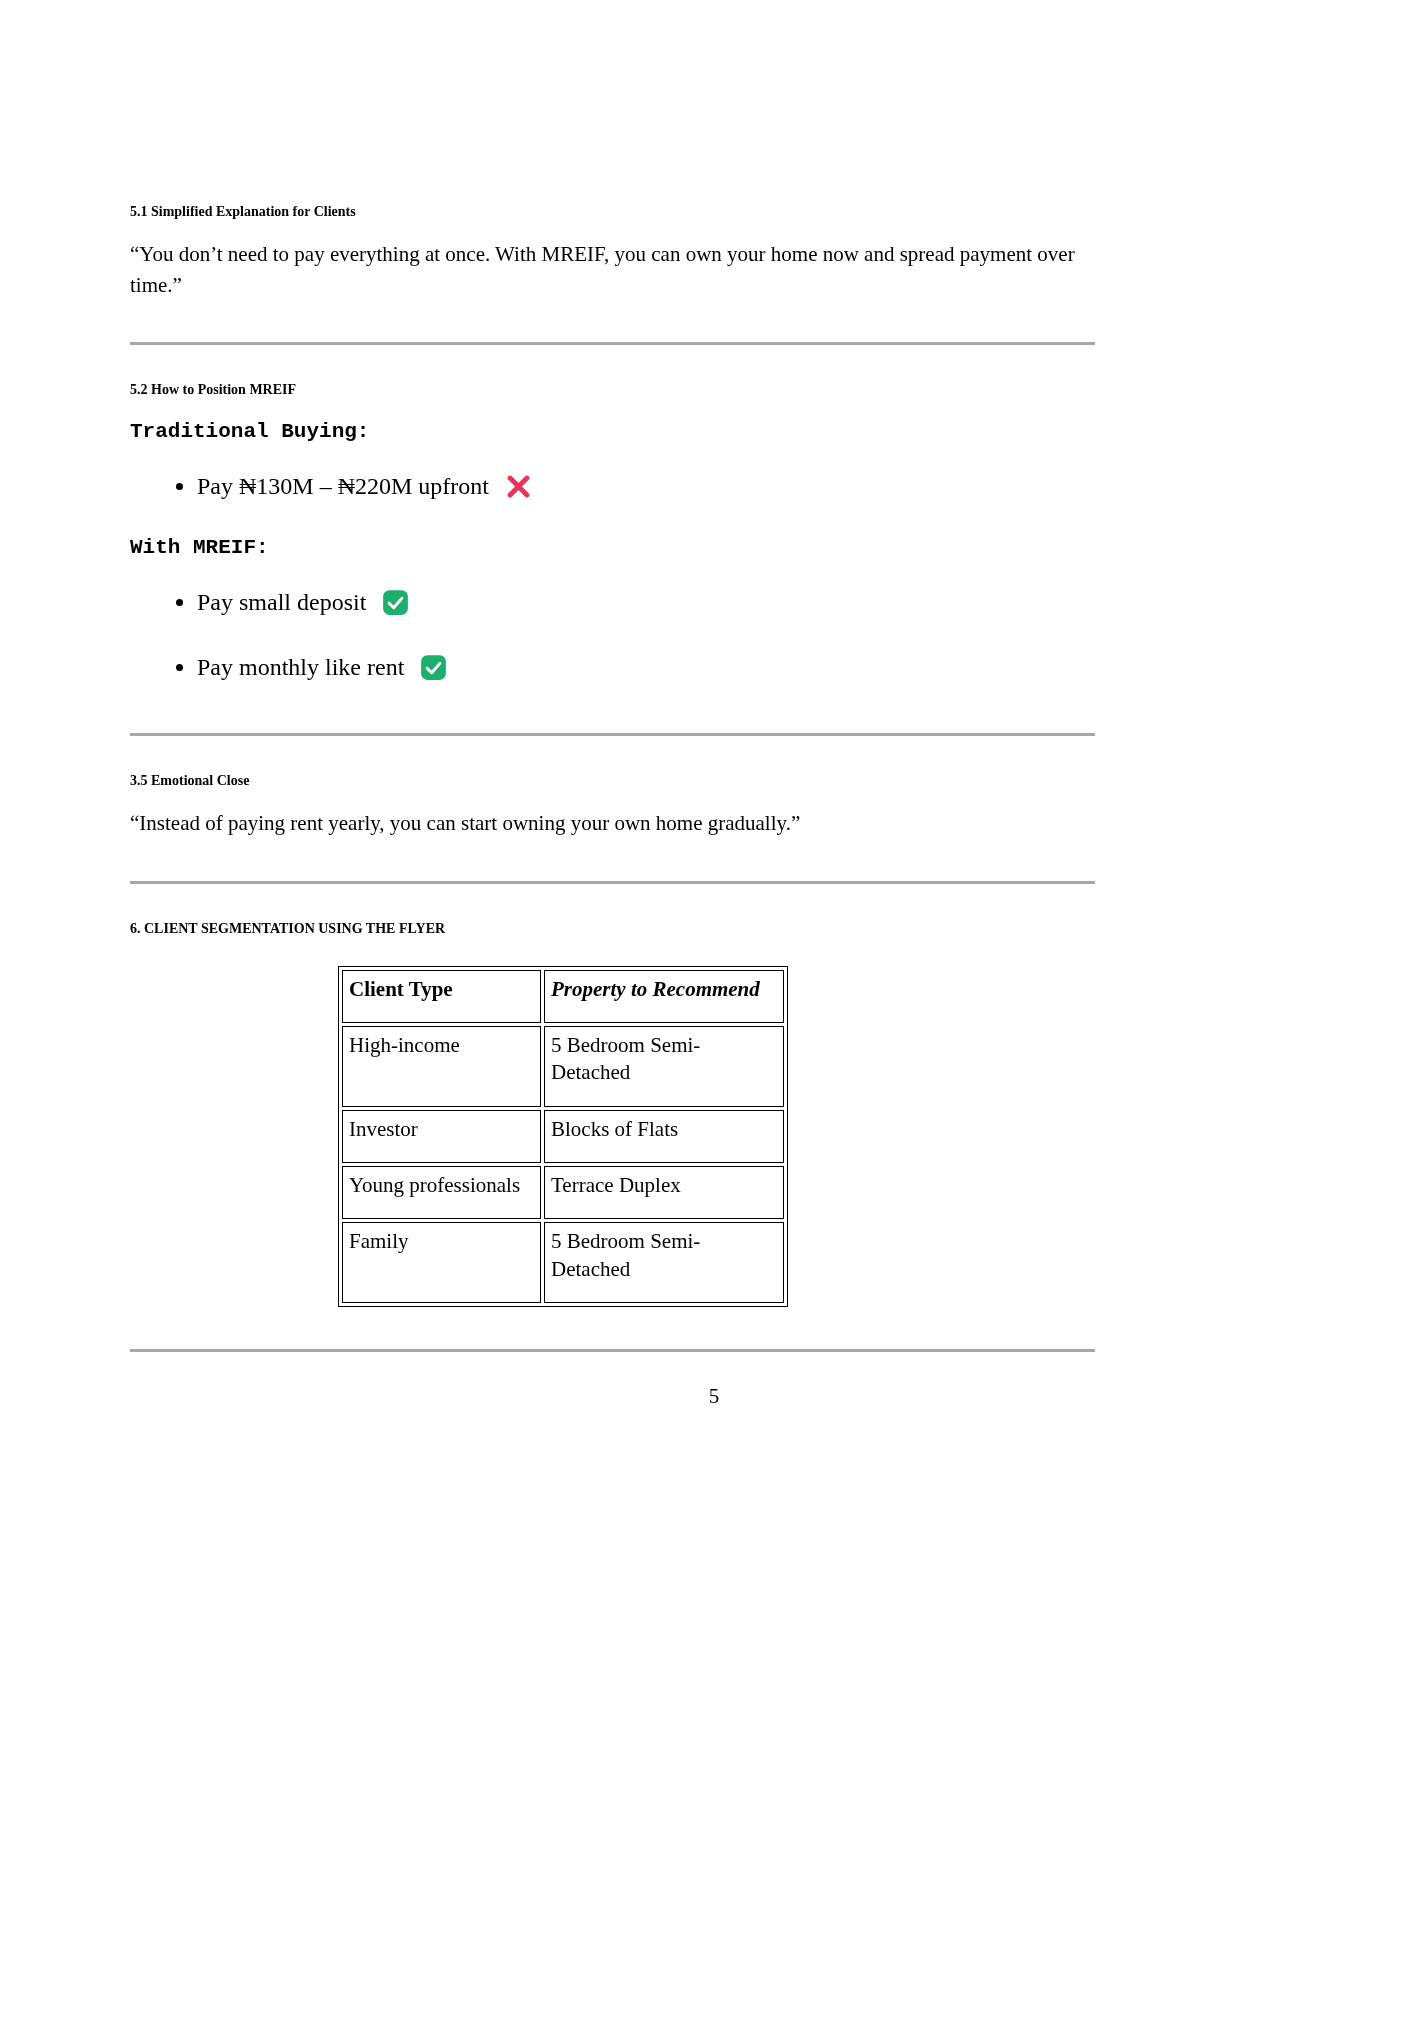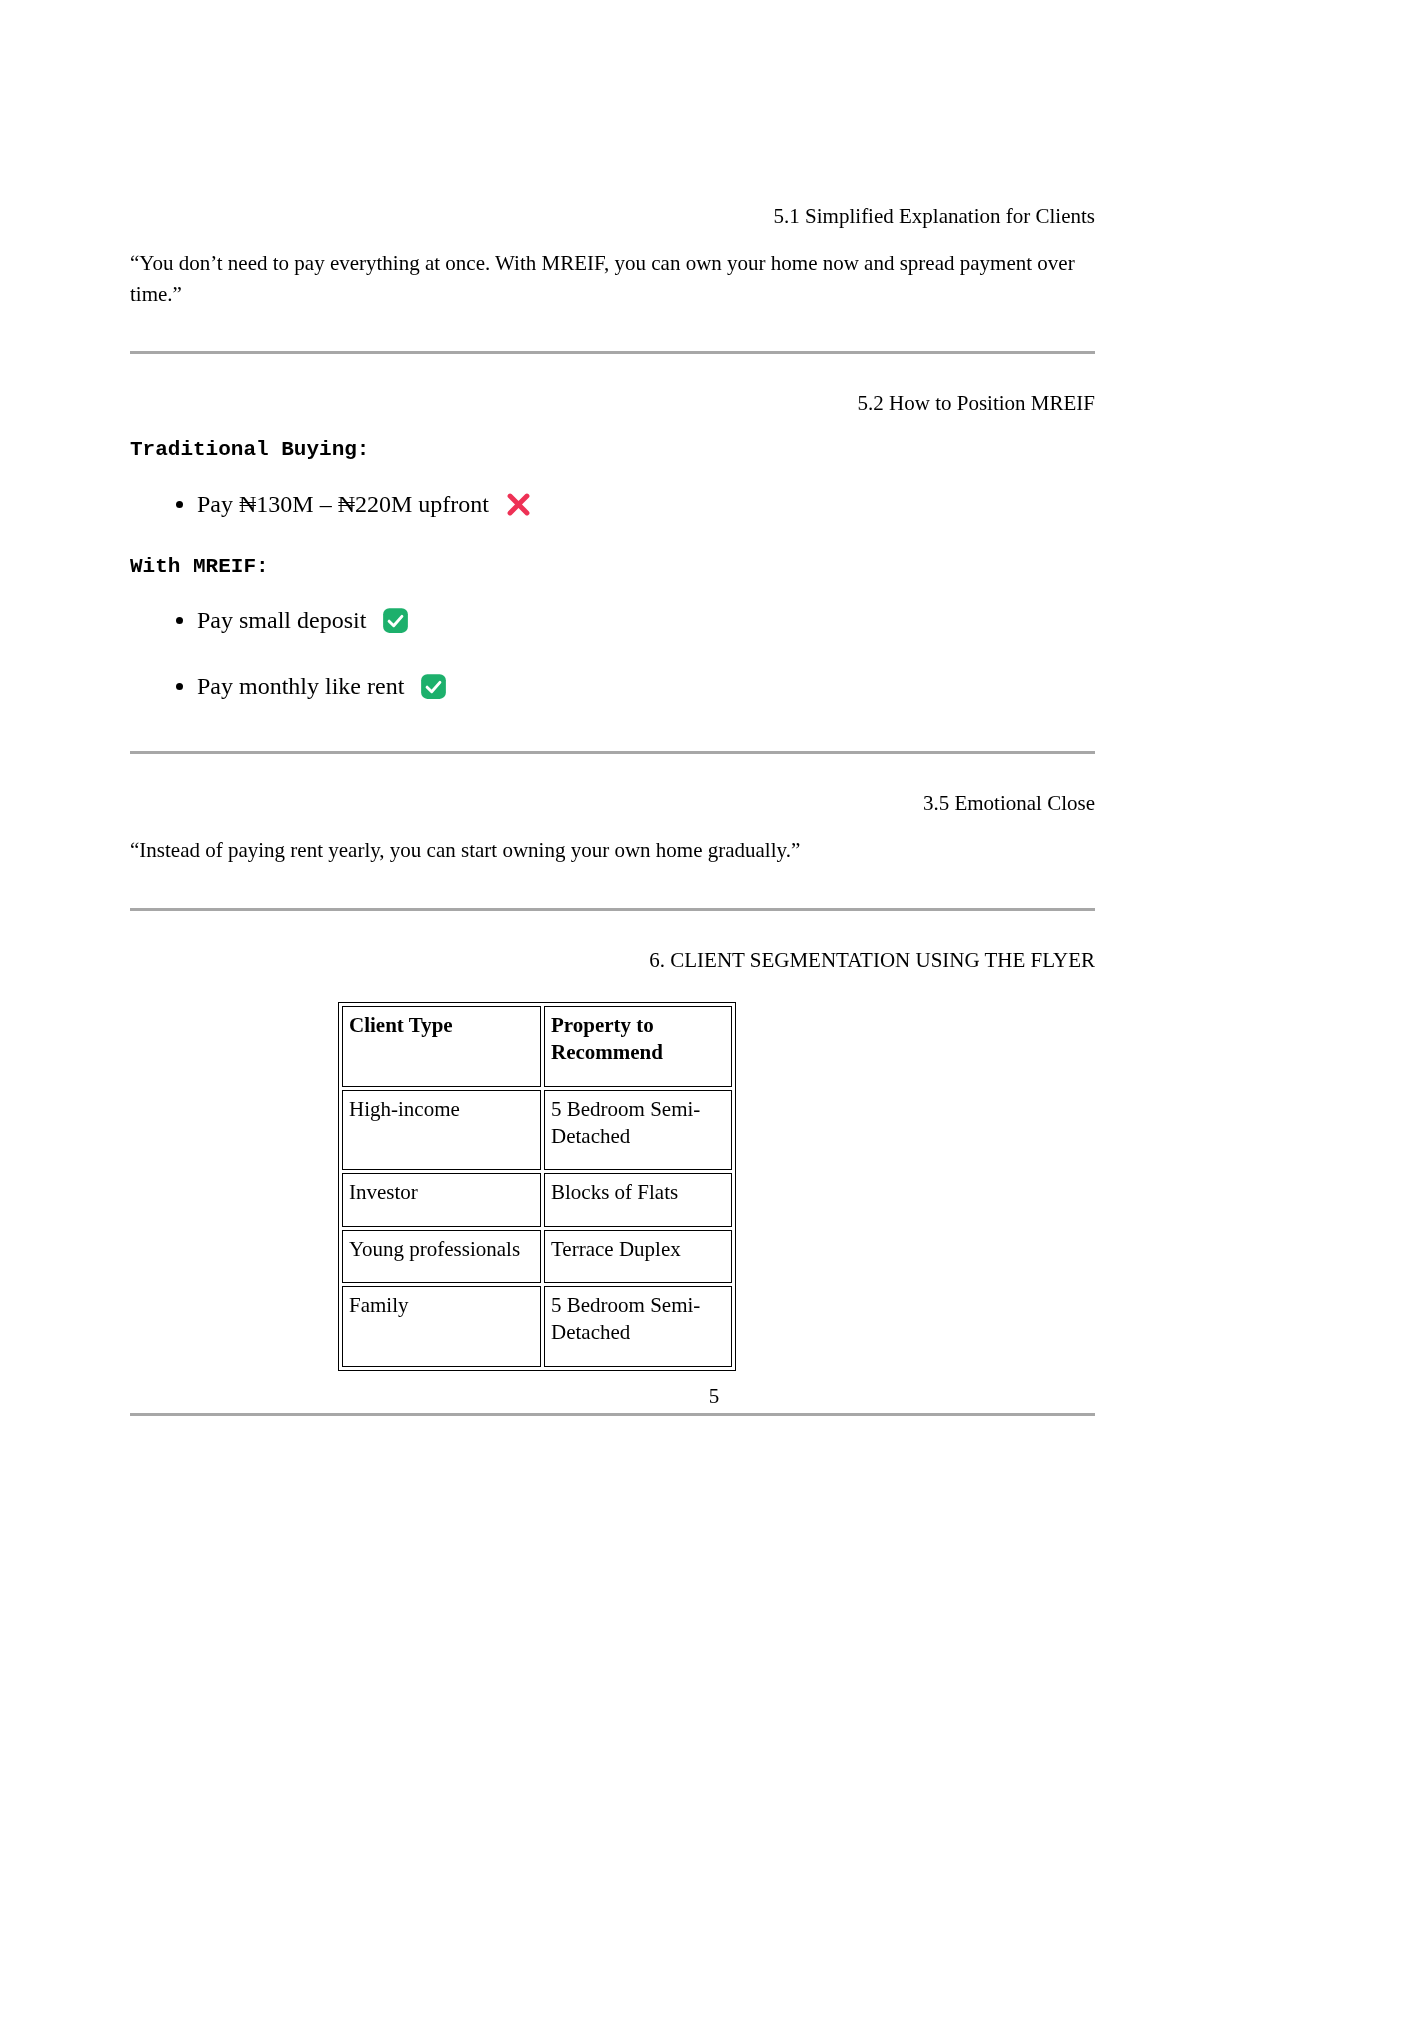--- a/index.html
+++ b/index.html
@@ -9,25 +9,24 @@
     height: 2028px;
     background: #ffffff;
     color: #000000;
     font-family: "Liberation Serif", "DejaVu Serif", serif;
     position: relative;
   }
   .page {
     padding: 203px 333px 0 130px;
   }
   h2 {
-    font-size: 21px;
-    font-weight: normal;
+    font-size: 14px;
+    font-weight: bold;
     margin: 0 0 18px 0;
     line-height: 1.3;
-    text-align: right;
   }
   p {
     font-size: 21px;
     margin: 0 0 14px 0;
     line-height: 1.45;
   }
   p.bold-label {
     font-weight: bold;
     margin: 0 0 22px 0;
     font-family: Liberation Mono, monospace;
@@ -66,21 +65,21 @@
   table.seg-table td {
     border: 1px solid #000000;
     font-size: 21px;
     text-align: left;
     vertical-align: top;
     padding: 5px 6px 19px 6px;
     line-height: 1.3;
   }
   table.seg-table th { font-weight: bold; }
   .col-client { width: 199px; }
-  .col-property { width: 188px; }
+  .col-property { width: 240px; font-style: italic; }
   .page-footer {
     position: absolute;
     top: 1384px;
     left: 50%;
     transform: translateX(-50%);
     font-size: 21px;
   }
 </style>
 </head>
 <body>

